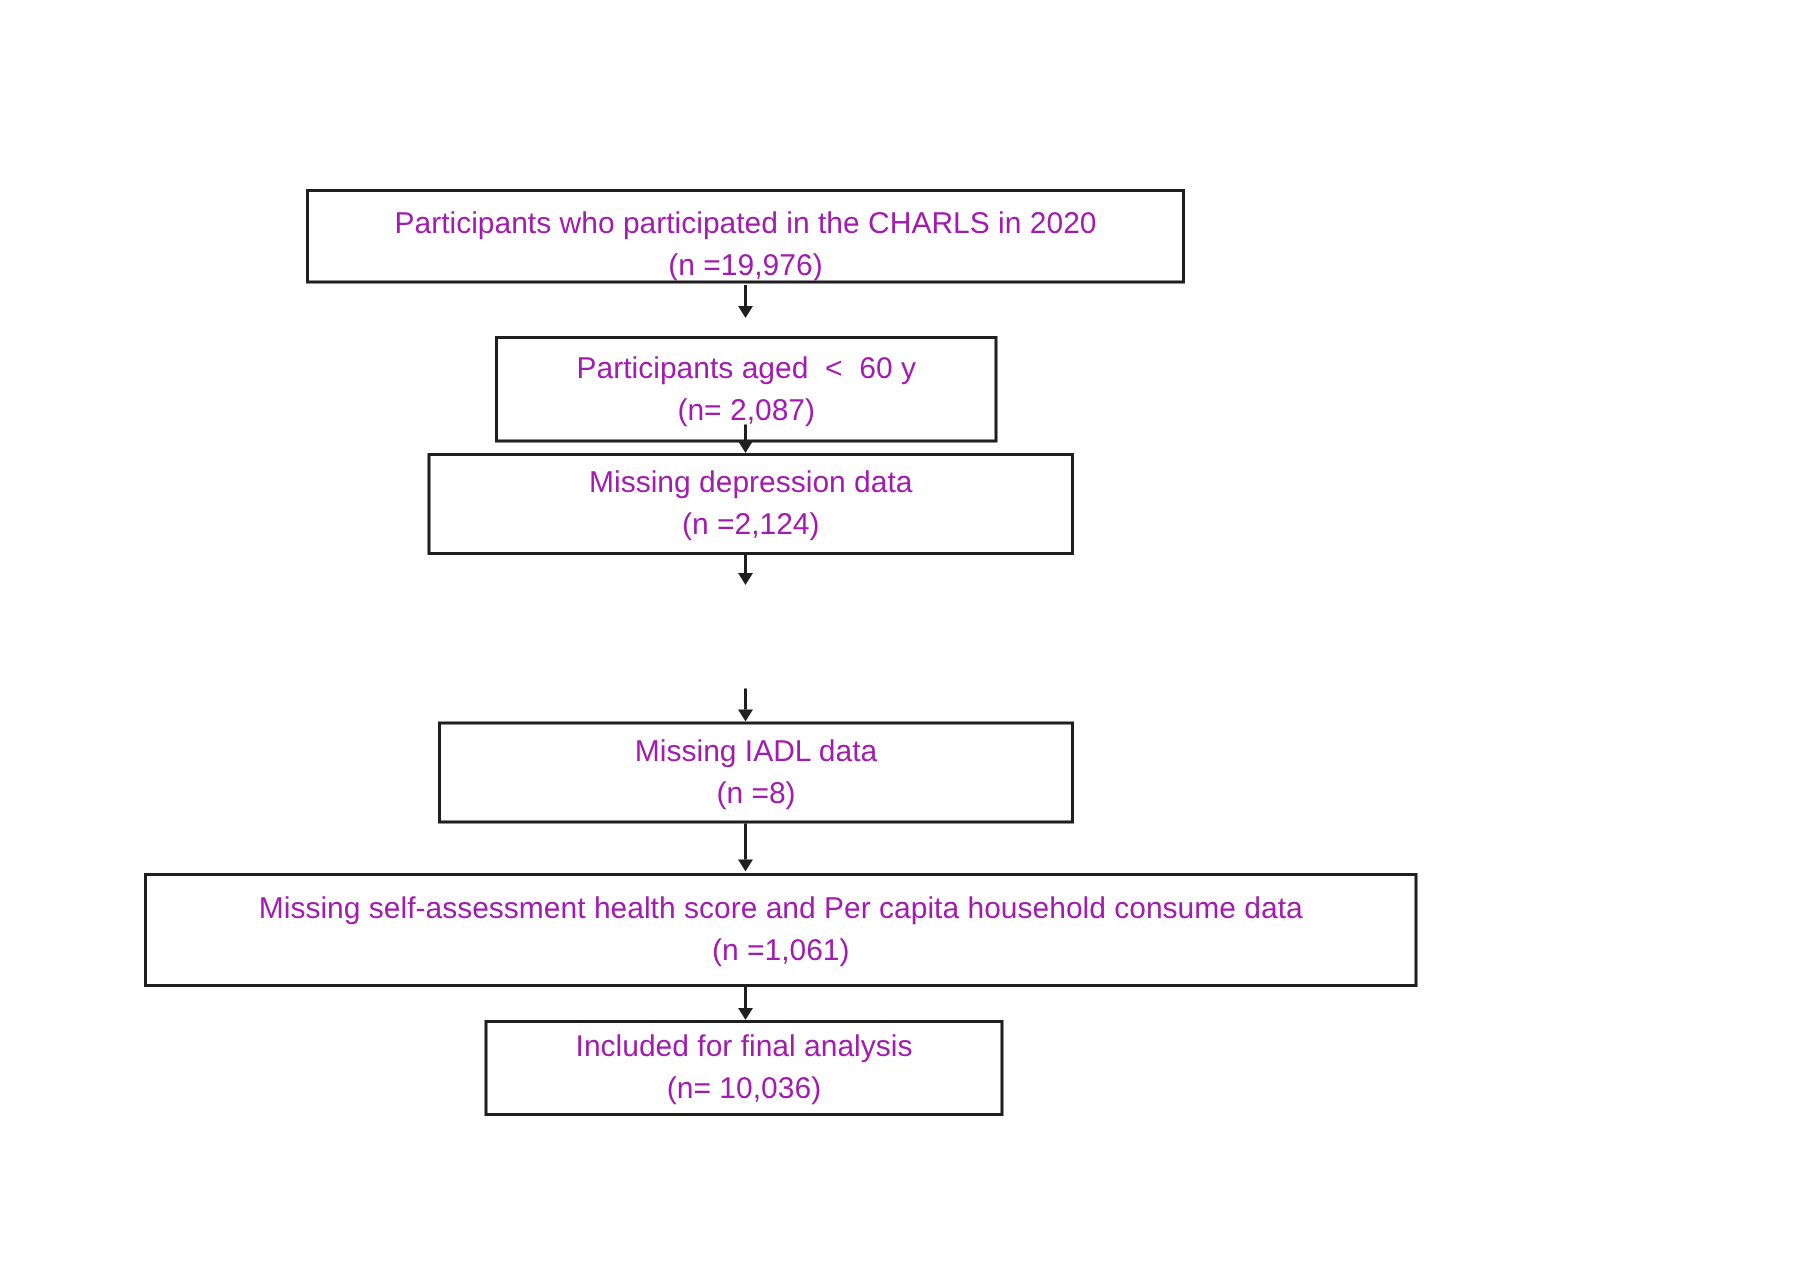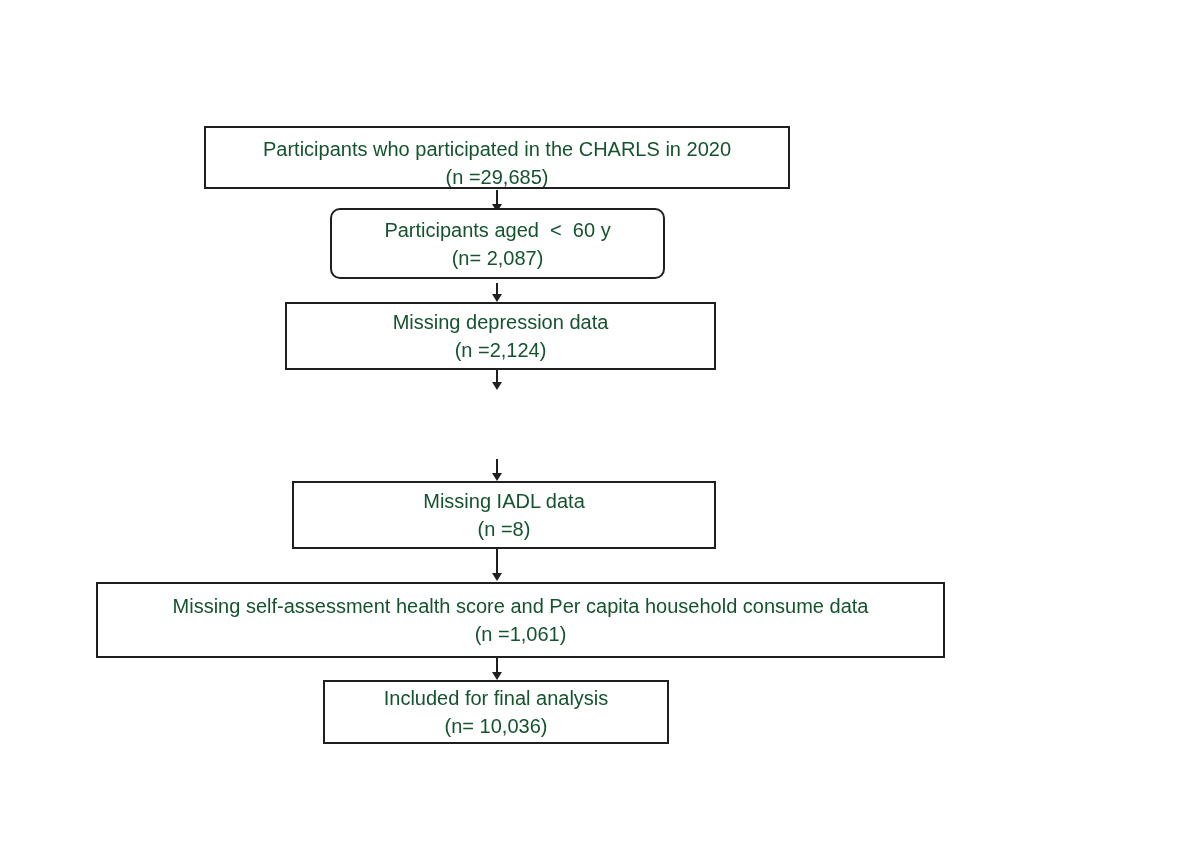--- a/index.html
+++ b/index.html
@@ -25,30 +25,30 @@
     flex-direction: column;
     align-items: center;
     justify-content: center;
     text-align: center;
   }
   .box-line {
     display: block;
     font-size: 20px;
     line-height: 28px;
     white-space: pre;
-    color: #14532d;
+    color: #a21caf;
   }
   
   .box--clip {
     justify-content: flex-start;
     padding-top: 7px;
     overflow: hidden;
   }
   #box1 { left: 204px; top: 126px; width: 586px; height: 63px; }
-  #box2 { left: 330px; top: 208px; width: 335px; height: 71px; border-radius: 10px; }
+  #box2 { left: 330px; top: 224px; width: 335px; height: 71px; }
   #box3 { left: 285px; top: 302px; width: 431px; height: 68px; }
   #box4 { left: 285px; top: 390px; width: 425px; height: 69px; }
   #box5 { left: 292px; top: 481px; width: 424px; height: 68px; }
   #box6 { left:  96px; top: 582px; width: 849px; height: 76px; }
   #box7 { left: 323px; top: 680px; width: 346px; height: 64px; }
 
   .arrow {
     position: absolute;
     left: 491px;
     width: 12px;
@@ -75,21 +75,21 @@
   #arrow5 { top: 549px; height: 32px; }
   #arrow6 { top: 658px; height: 22px; }
 </style>
 </head>
 <body>
 
 <div class="page">
 
   <div class="box box--clip" id="box1">
     <span class="box-line">Participants who participated in the CHARLS in 2020</span>
-    <span class="box-line">(n =29,685)</span>
+    <span class="box-line">(n =19,976)</span>
   </div>
 
   <div class="arrow" id="arrow1">
     <div class="arrow-line"></div>
     <div class="arrow-head"></div>
   </div>
 
   <div class="box" id="box2">
     <span class="box-line">Participants aged  &lt;  60 y</span>
     <span class="box-line">(n= 2,087)</span>

